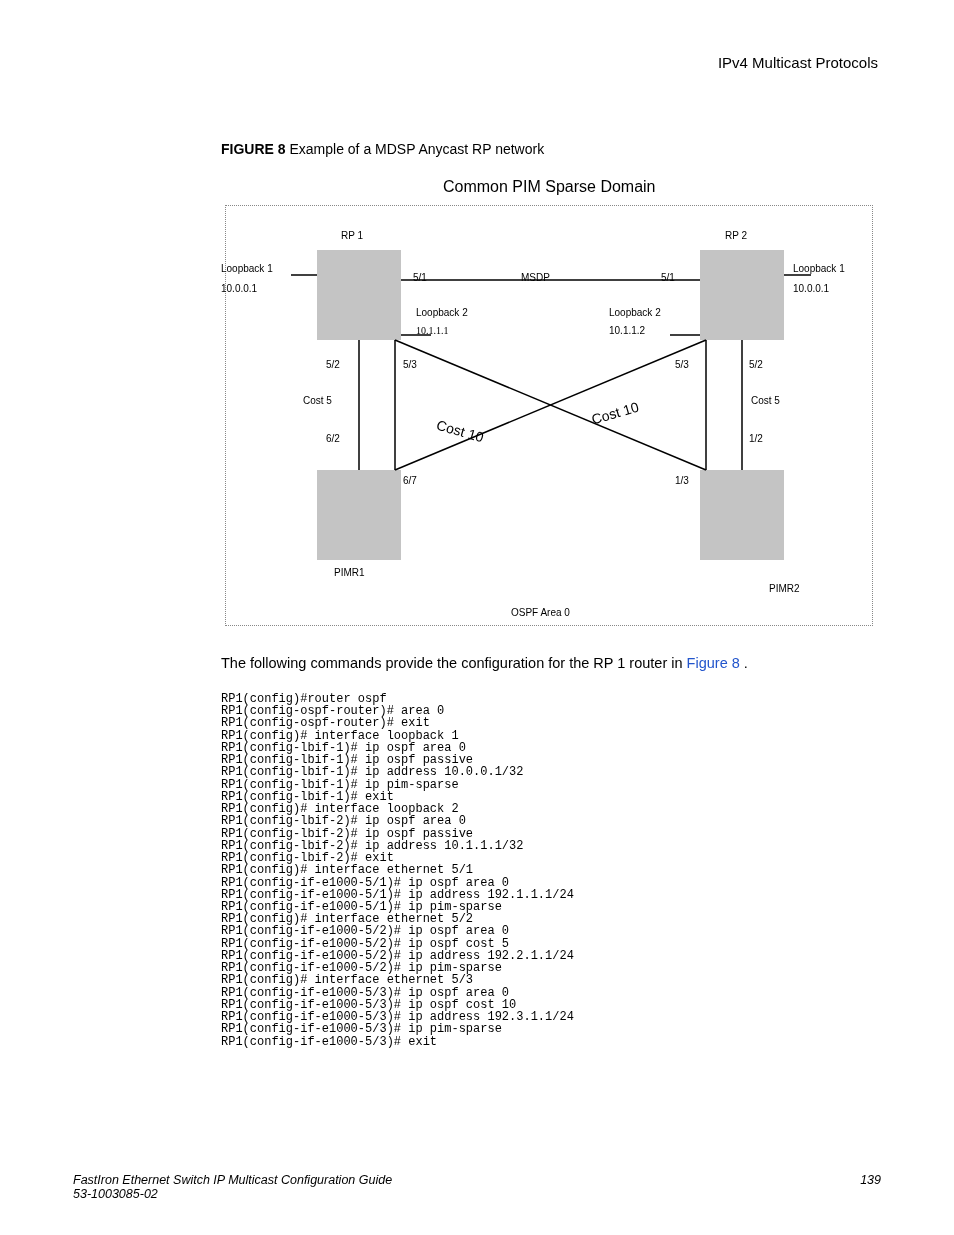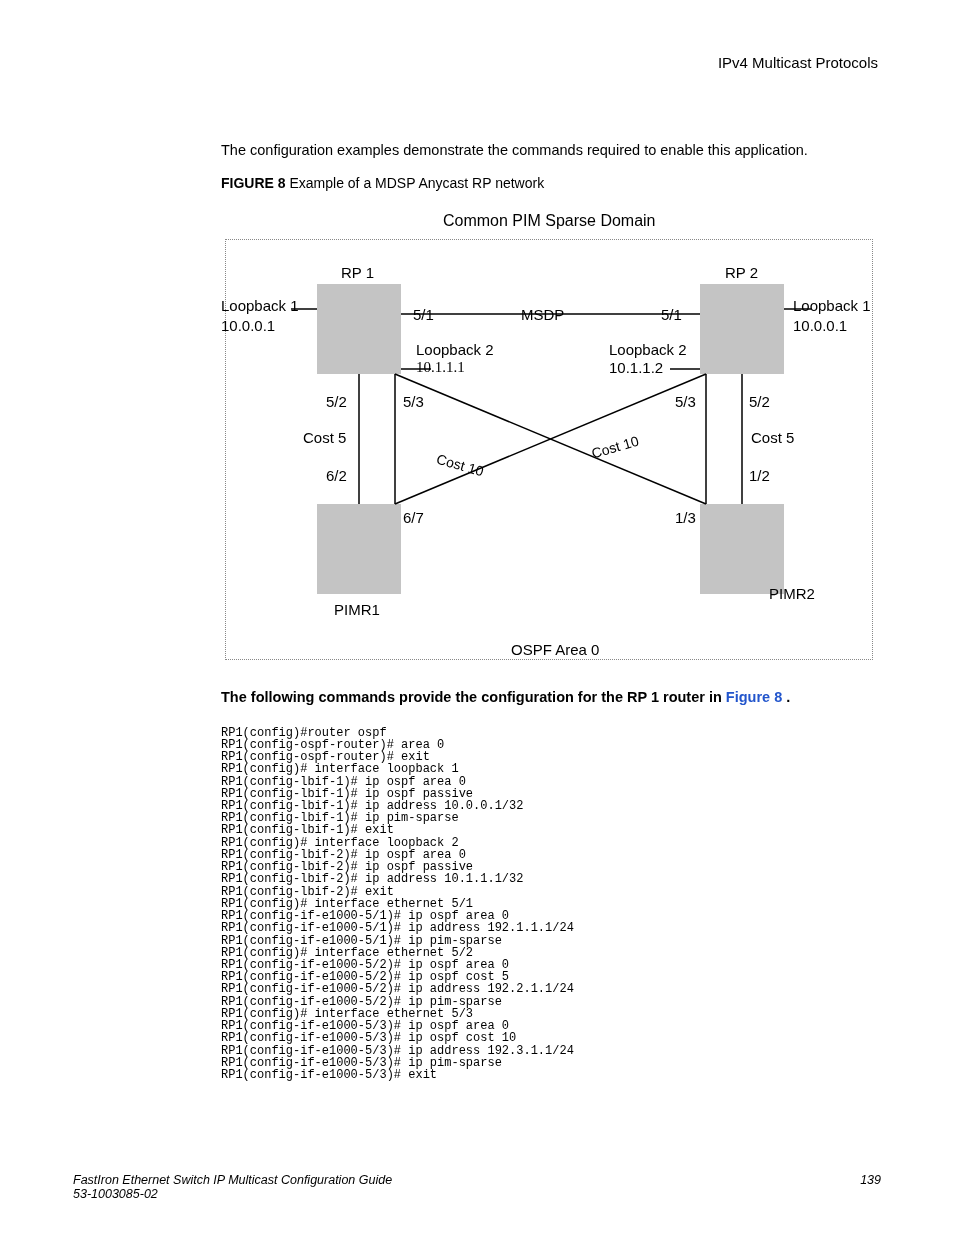--- a/index.html
+++ b/index.html
@@ -46,37 +46,36 @@
     box-sizing: border-box;
   }
   .node {
     position: absolute;
     background: #c4c4c4;
     box-sizing: border-box;
   }
   .lbl {
     position: absolute;
     font-family: Arial, Helvetica, sans-serif;
-    font-size: 15px;
+    font-size: 10px;
     color: #000;
     white-space: nowrap;
   }
   .lbl.small { font-size: 14px; }
   .section-hdr {
     font-family: Arial, Helvetica, sans-serif;
     font-style: italic;
     font-weight: bold;
     font-size: 20px;
     margin: 0 0 10px 0;
   }
   .section-hdr2 {
     font-family: Arial, Helvetica, sans-serif;
     font-size: 14.5px;
     margin: 0 0 22px 0;
-    font-weight: bold;
   }
   .link { color: #2255cc; }
   pre.code {
     font-family: "Courier New", Courier, monospace;
     font-size: 12px;
     line-height: 1.02;
     white-space: pre;
     margin: 0;
   }
   .footer {
@@ -89,21 +88,20 @@
   }
   .footer .right { float: right; font-style: italic; }
   svg.lines { position: absolute; left: 0; top: 0; }
 </style>
 </head>
 <body>
 
 <div class="page">
   <div class="header-right">IPv4 Multicast Protocols</div>
 
-  <p class="para">The configuration examples demonstrate the commands required to enable this application.</p>
 
   <p class="fig-caption">
     <b>FIGURE 8</b>
     <span>Example of a MDSP Anycast RP network</span>
   </p>
 
   <div class="diagram">
 
     <div class="dashed-box" style="left:4px; top:30px; width:648px; height:421px;"></div>
 
@@ -162,21 +160,21 @@
     <div class="lbl" style="left:530px; top:220px;">Cost 5</div>
     <div class="lbl small" style="left:215px; top:248px; transform:rotate(16deg);">Cost 10</div>
     <div class="lbl small" style="left:370px; top:230px; transform:rotate(-16deg);">Cost 10</div>
 
     <div class="lbl" style="left:105px; top:258px;">6/2</div>
     <div class="lbl" style="left:182px; top:300px;">6/7</div>
     <div class="lbl" style="left:454px; top:300px;">1/3</div>
     <div class="lbl" style="left:528px; top:258px;">1/2</div>
 
     <div class="lbl" style="left:113px; top:392px;">PIMR1</div>
-    <div class="lbl" style="left:548px; top:376px;">PIMR2</div>
+    <div class="lbl" style="left:548px; top:408px;">PIMR2</div>
   </div>
 
   <p class="section-hdr2">
     <span>The following commands provide the configuration for the RP 1 router in </span>
     <a class="link">Figure 8</a>
     <span> .</span>
   </p>
 
   <pre class="code">RP1(config)#router ospf
 RP1(config-ospf-router)# area 0

